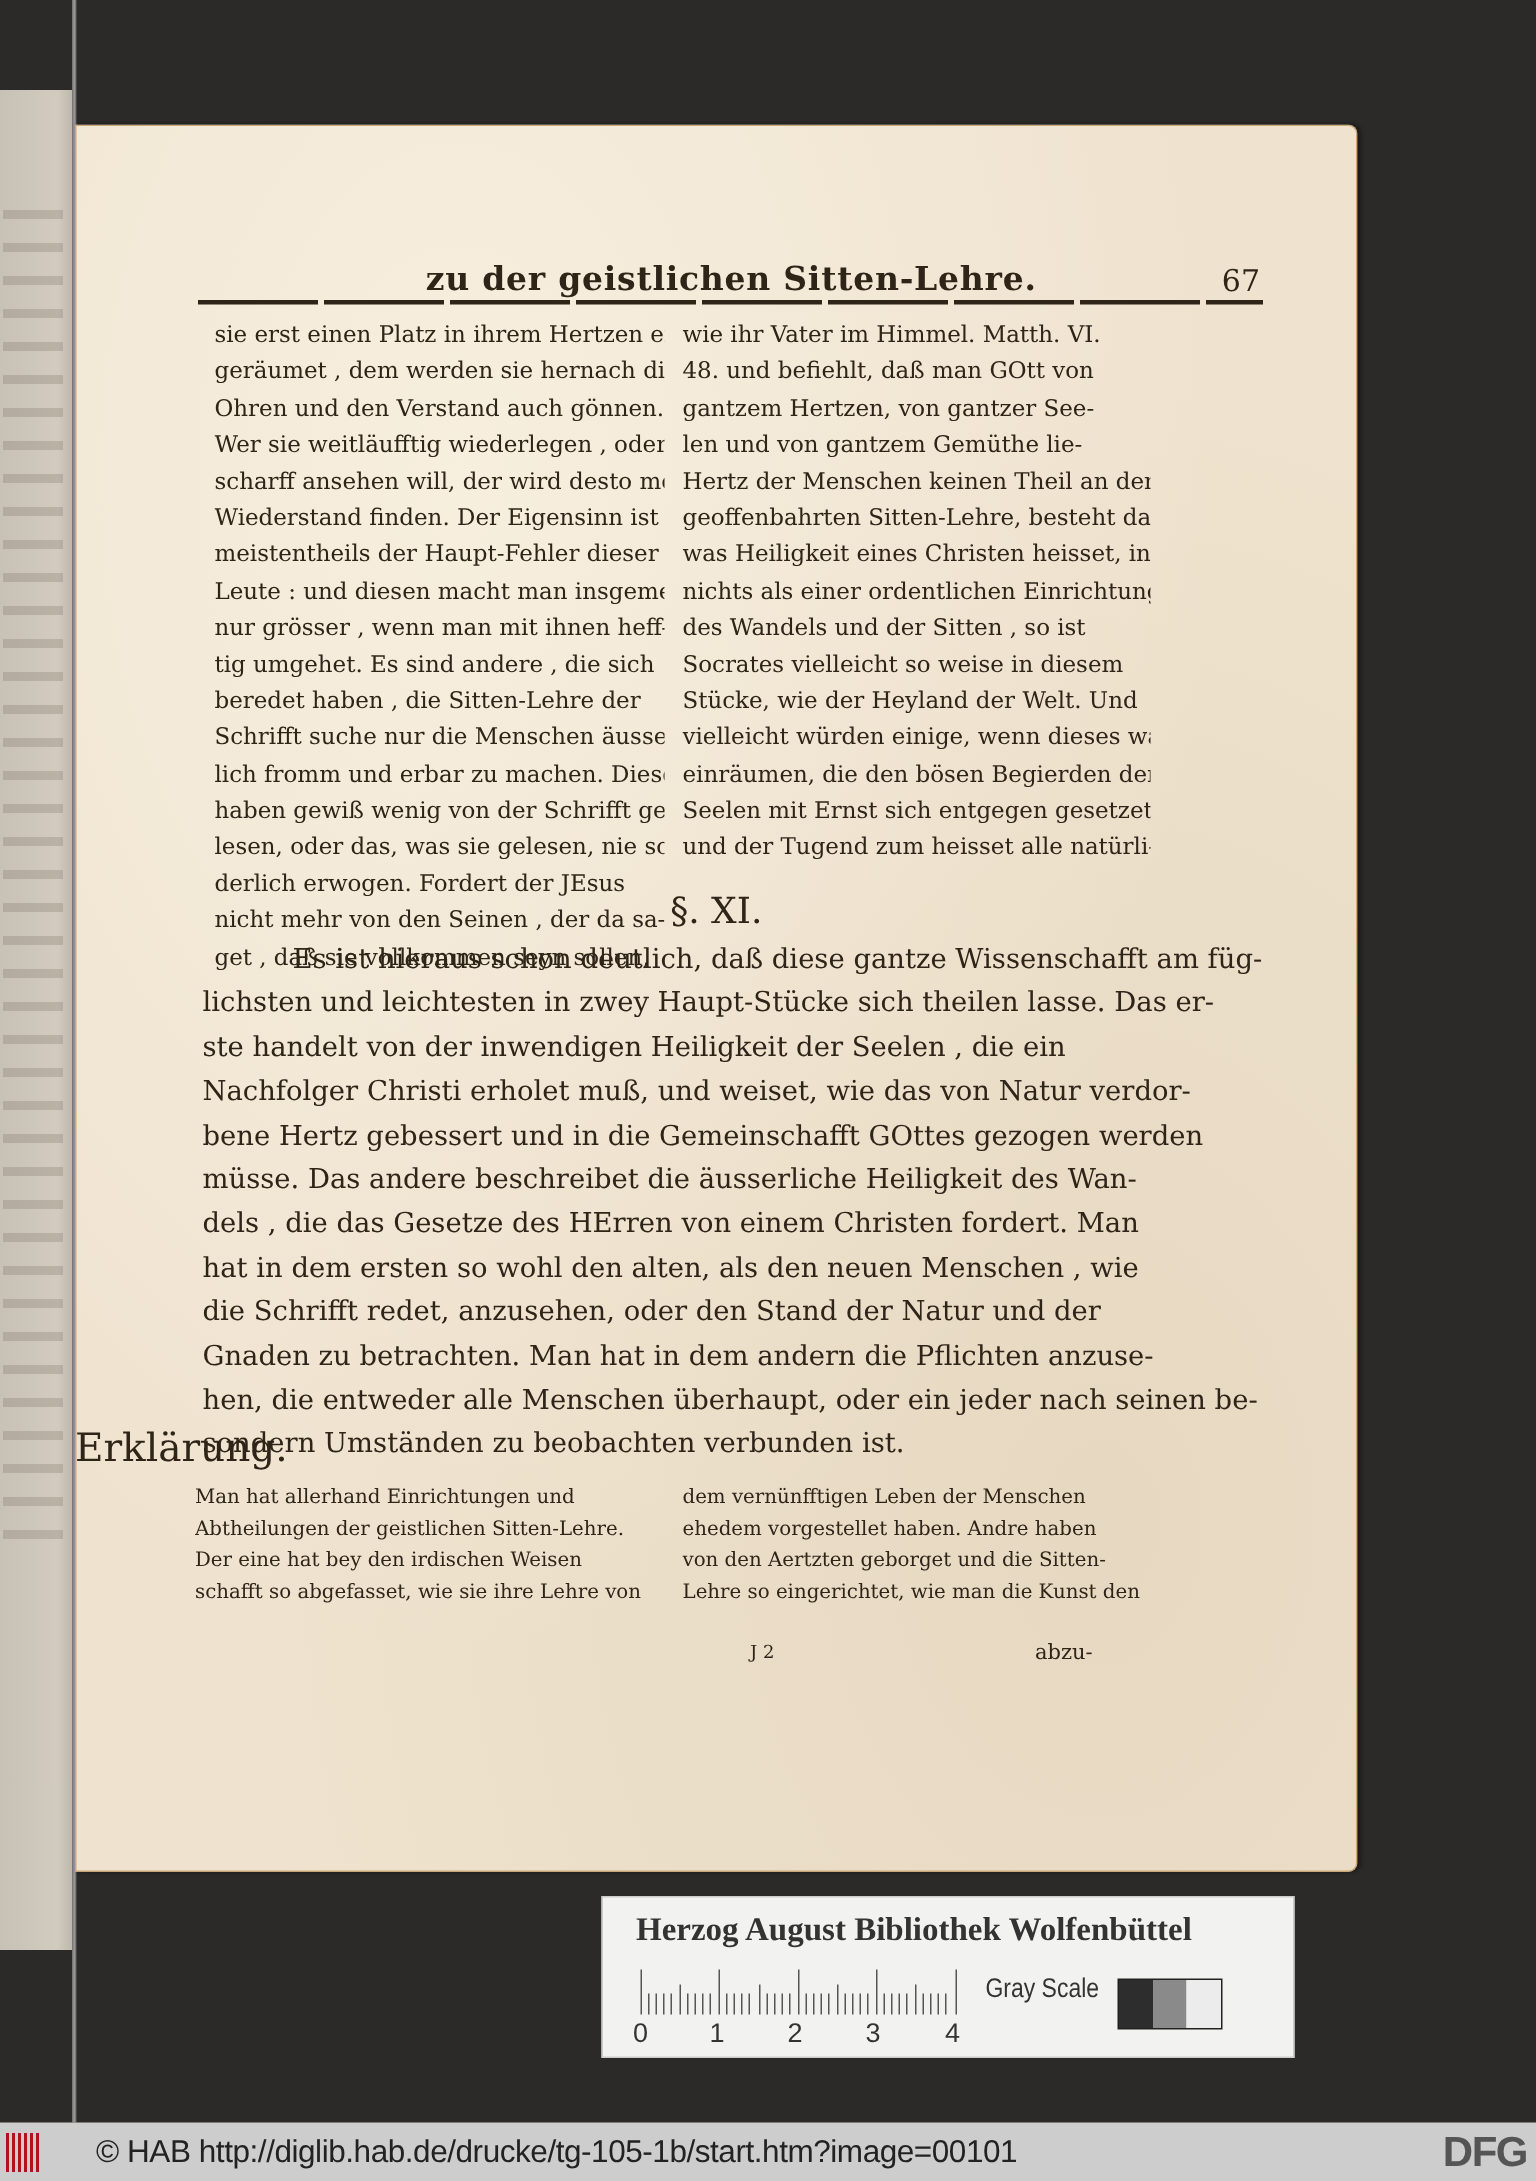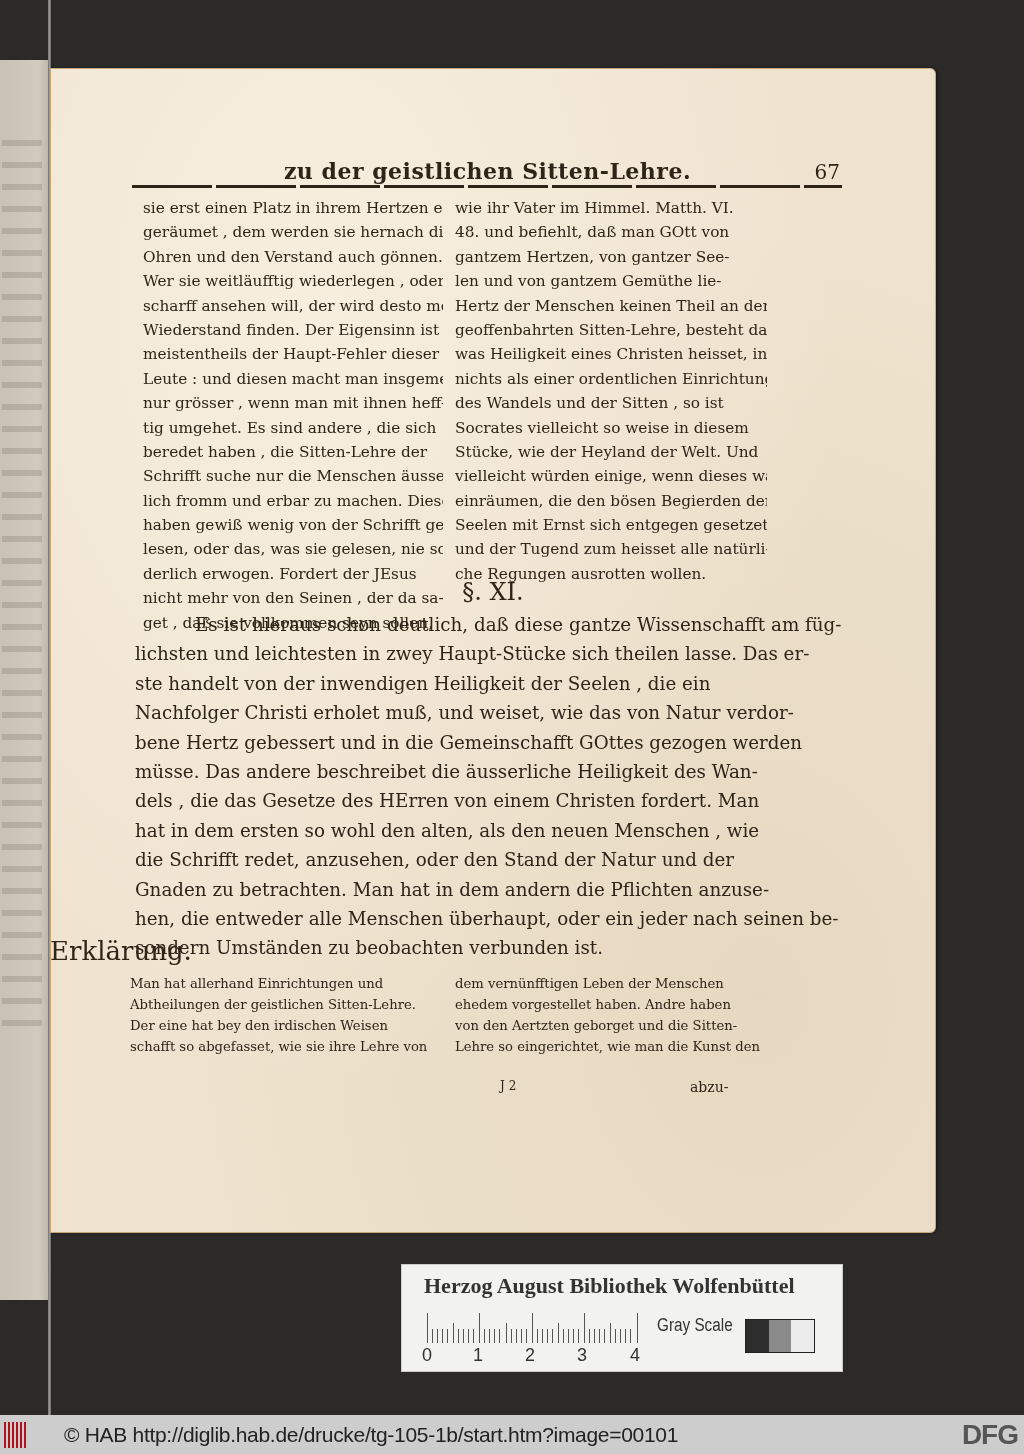--- a/index.html
+++ b/index.html
@@ -20,29 +20,28 @@
   .prev-page .ghost {
     position: absolute; left: 2px; top: 80px; width: 40px; height: 900px;
     background: repeating-linear-gradient(180deg, rgba(120,110,95,0.25) 0 6px, transparent 6px 22px);
   }
   .glass-edge {
     position: absolute; left: 48px; top: 0; width: 3px; height: 1415px;
     background: linear-gradient(90deg, #9a9a9a, #e6e6e6, #8a8a8a);
     opacity: 0.6;
   }
   .page {
-    position: absolute; left: 50px; top: 68px; width: 855px; height: 1165px;
+    position: absolute; left: 50px; top: 83px; width: 855px; height: 1165px;
     background: #efe3cf;
     background-image:
       radial-gradient(ellipse at 30% 20%, rgba(255,250,238,0.5), transparent 60%),
       radial-gradient(ellipse at 80% 80%, rgba(215,195,165,0.35), transparent 60%);
     border-radius: 0 6px 6px 0;
     box-shadow: 0 0 0 1px #c9a778 inset, 2px 0 3px rgba(0,0,0,0.4);
     color: #2e2418;
-    padding-left: 31px;
   }
   .running-head {
     position: absolute; left: 85px; top: 90px; width: 705px; height: 30px;
   }
   .running-head .title {
     position: absolute; left: 0; right: 0; top: 0; text-align: center;
     font-size: 22px; letter-spacing: 0.5px; font-weight: bold;
   }
   .running-head .pagenum {
     position: absolute; right: 0; top: 2px; font-size: 20px;
@@ -76,21 +75,21 @@
   .notes-right { left: 405px; top: 905px; width: 310px; font-size: 13.2px; line-height: 21px; }
   .notes-left .ln, .notes-right .ln { height: 21px; }
   .signature {
     position: absolute; left: 450px; top: 1011px; font-size: 12px; text-align: right;
   }
   .catchword {
     position: absolute; left: 640px; top: 1011px; font-size: 14px;
   }
   .label-card {
     position: absolute; left: 401px; top: 1264px; width: 440px; height: 106px;
-    background: #f2f2f0; border: 1px solid #ccc;
+    background: #f2f2f0; border: 1px solid #ccc; padding-left: 20px;
   }
   .label-card .lib {
     position: absolute; left: 22px; top: 8px; font-family: "Liberation Serif", serif;
     font-weight: bold; font-size: 22px; color: #333;
   }
   .ruler {
     position: absolute; left: 25px; top: 46px; width: 215px; height: 32px;
   }
   .ruler .tick { position: absolute; bottom: 0; width: 1px; background: #555; }
   .ruler-nums { position: absolute; left: 18px; top: 80px; width: 240px; height: 22px; }
@@ -169,21 +168,20 @@
     <span class="ln">geoffenbahrten Sitten-Lehre, besteht das,</span>
     <span class="ln">was Heiligkeit eines Christen heisset, in</span>
     <span class="ln">nichts als einer ordentlichen Einrichtung</span>
     <span class="ln">des Wandels und der Sitten , so ist</span>
     <span class="ln">Socrates vielleicht so weise in diesem</span>
     <span class="ln">Stücke, wie der Heyland der Welt. Und</span>
     <span class="ln">vielleicht würden einige, wenn dieses wahr</span>
     <span class="ln">einräumen, die den bösen Begierden der</span>
     <span class="ln">Seelen mit Ernst sich entgegen gesetzet</span>
     <span class="ln">und der Tugend zum heisset alle natürli-</span>
-    <span class="ln">che Regungen ausrotten wollen.</span>
   </div>
 
   <div class="section-mark">§. XI.</div>
 
   <div class="para">
     <span class="ln indent">Es ist hieraus schon deutlich, daß diese gantze Wissenschafft am füg-</span>
     <span class="ln">lichsten und leichtesten in zwey Haupt-Stücke sich theilen lasse.   Das er-</span>
     <span class="ln">ste handelt von der inwendigen Heiligkeit der Seelen , die ein</span>
     <span class="ln">Nachfolger Christi erholet muß, und weiset, wie das von Natur verdor-</span>
     <span class="ln">bene Hertz gebessert und in die Gemeinschafft GOttes gezogen werden</span>

